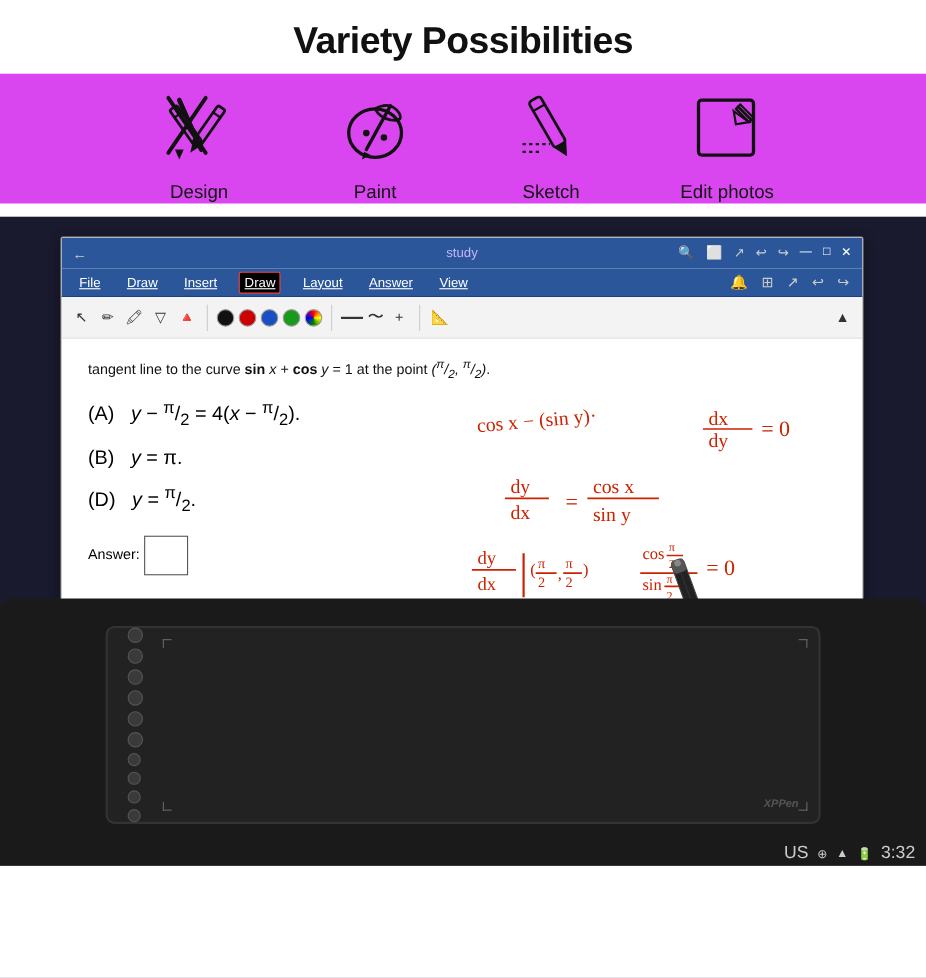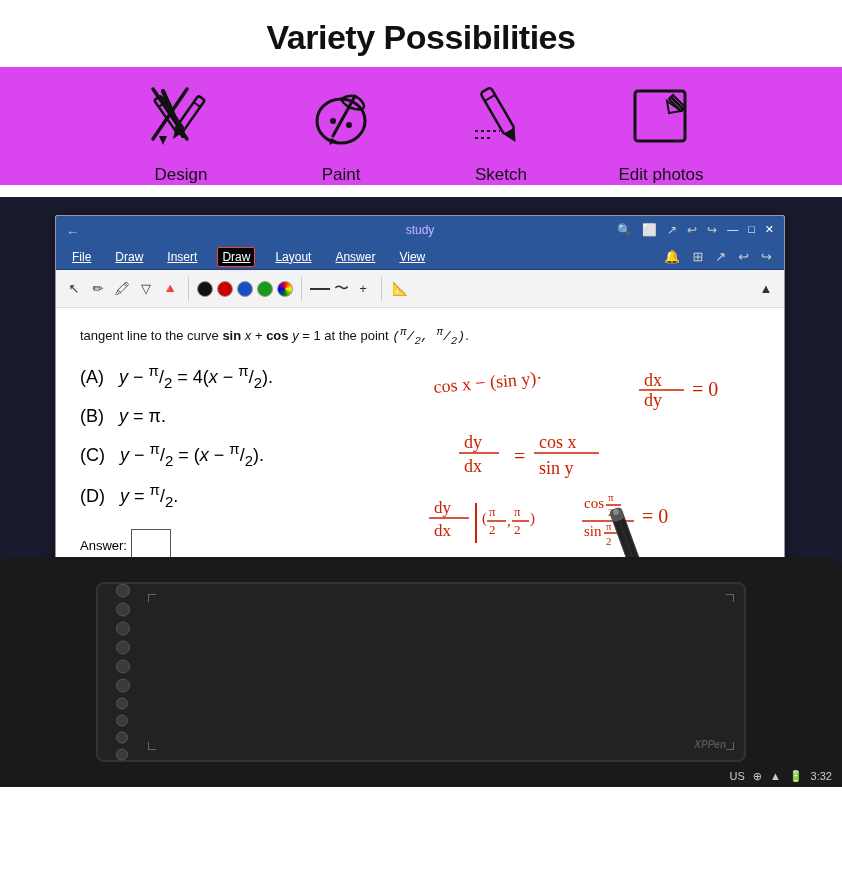--- a/index.html
+++ b/index.html
@@ -220,21 +220,21 @@
       position: absolute;
       top: 50px;
       right: 20px;
       width: 340px;
       height: 270px;
     }
 
     
     .tablet-device {
       position: absolute;
-      bottom: 0;
+      bottom: 13px;
       left: 0;
       right: 0;
       height: 230px;
       background: #1a1a1a;
       border-radius: 12px 12px 0 0;
       display: flex;
       align-items: center;
       justify-content: center;
     }
     .tablet-surface {
@@ -285,21 +285,21 @@
       height: 22px;
       background: #1a1a1a;
       display: flex;
       align-items: center;
       justify-content: flex-end;
       padding: 0 10px;
       gap: 8px;
     }
     .status-text {
       color: #ccc;
-      font-size: 11px;
+      font-size: 16px;
     }
     .status-icon {
       color: #ccc;
       font-size: 11px;
     }
 
     
     svg { display: block; }
   </style>
 </head>
@@ -444,26 +444,25 @@
       <div class="tb-icon">+</div>
       <div class="tb-sep"></div>
       <div class="tb-icon">📐</div>
       <div style="margin-left:auto; display:flex; align-items:center;">
         <div class="tb-icon">▲</div>
       </div>
     </div>
 
     <div class="document-area">
       <div class="doc-text">
-        <p>tangent line to the curve <strong>sin</strong> <em>x</em> + <strong>cos</strong> <em>y</em> = 1 at the point <span style="font-style:italic;font-family:Liberation Mono, monospace;">(<sup>π</sup>/<sub>2</sub>, <sup>π</sup>/<sub>2</sub>)</span>.</p>
+        <p>tangent line to the curve <strong>sin</strong> <em>x</em> + <strong>cos</strong> <em>y</em> = 1 at the point <span style="font-style:italic;">(<sup>π</sup>/<sub>2</sub>, <sup>π</sup>/<sub>2</sub>)</span>.</p>
       </div>
       <div class="doc-options">
         <p>(A) &nbsp; <em>y</em> − <sup>π</sup>/<sub>2</sub> = 4(<em>x</em> − <sup>π</sup>/<sub>2</sub>).</p>
         <p>(B) &nbsp; <em>y</em> = π.</p>
-        <p>(C) &nbsp; <em>y</em> − <sup>π</sup>/<sub>2</sub> = (<em>x</em> − <sup>π</sup>/<sub>2</sub>).</p>
         <p>(D) &nbsp; <em>y</em> = <sup>π</sup>/<sub>2</sub>.</p>
       </div>
       <div style="margin-top:12px; font-size:13px;">
         <span>Answer:</span>
         <span class="answer-box"></span>
       </div>
 
       <div class="handwriting-overlay">
         <svg width="340" height="270" viewBox="0 0 340 270" fill="none" xmlns="http://www.w3.org/2000/svg">
 

